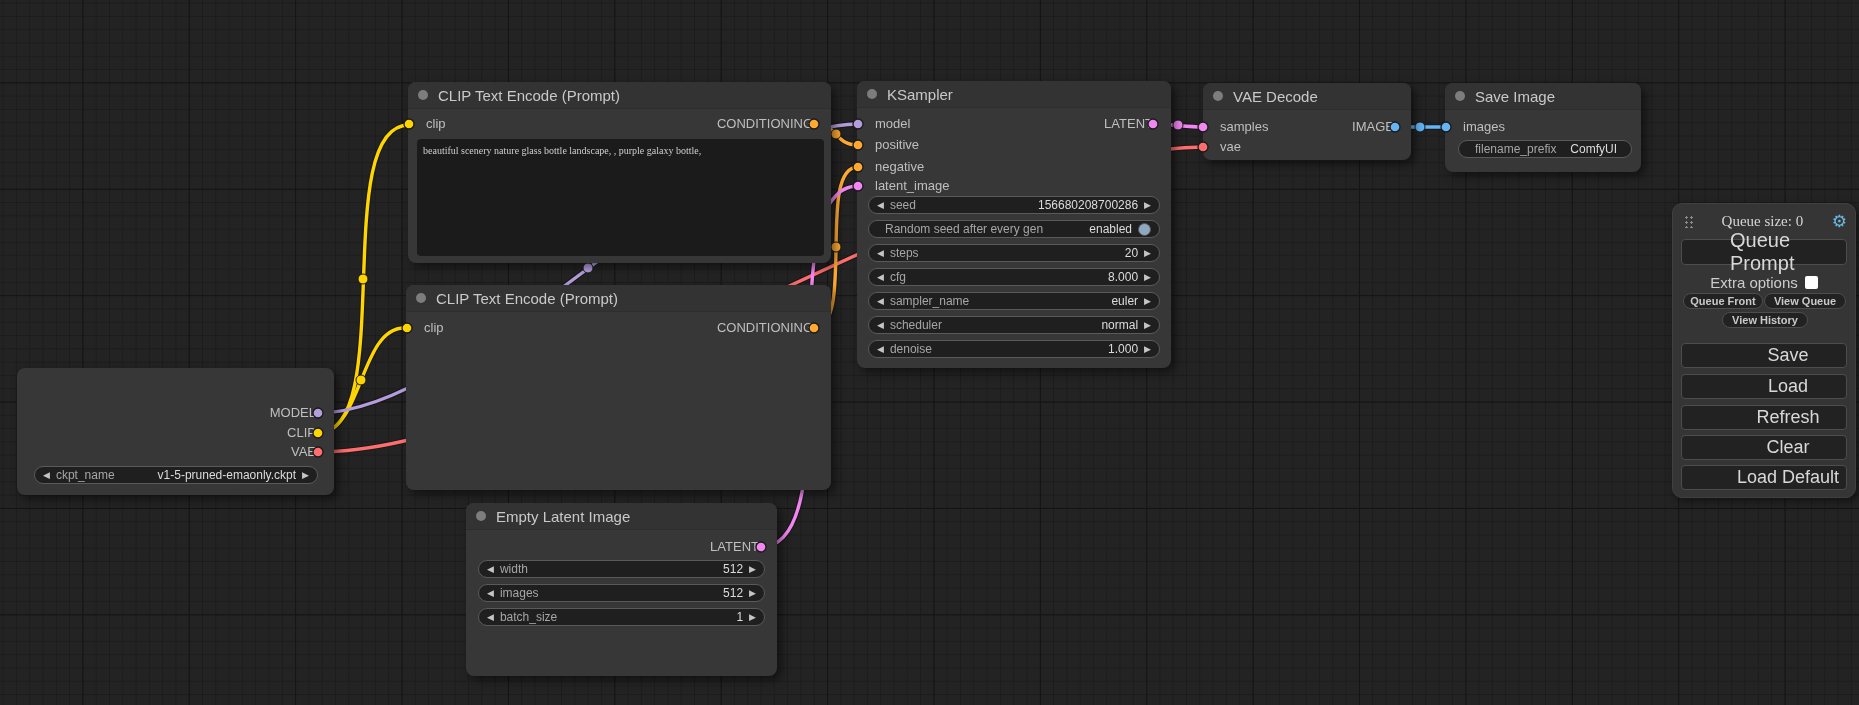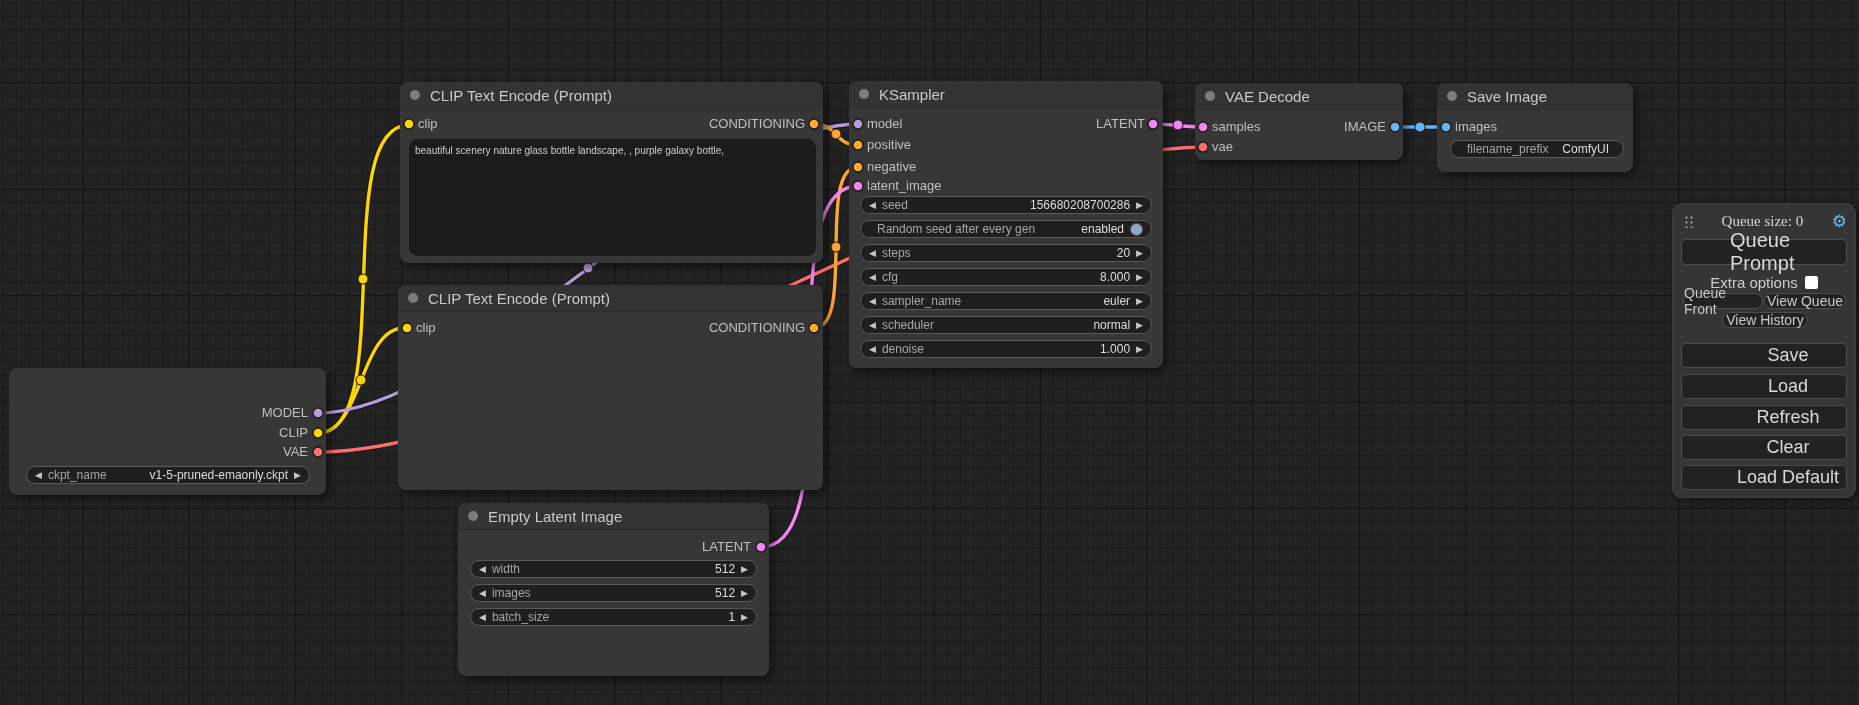--- a/index.html
+++ b/index.html
@@ -19,33 +19,34 @@
   svg.wires{z-index:1;}
   svg.ports{z-index:3;}
   .wire-under{fill:none;stroke:#181818;stroke-width:5.5;stroke-linecap:round;}
   .wire{fill:none;stroke-width:3.4;stroke-linecap:round;}
   .pdot{stroke:#191919;stroke-width:1.3;}
   .mdot{stroke:#191919;stroke-width:1;}
 
   .node{
     position:absolute;background:#373737;border-radius:8px;z-index:2;
     box-shadow:4px 4px 10px rgba(0,0,0,.5);
+    margin-left:8px;
   }
   .ntitle{
     position:absolute;left:0;right:0;top:0;height:26px;background:#333333;
     border-radius:8px 8px 0 0;display:flex;align-items:center;
     color:#c9c9c9;font-size:15px;border-bottom:1px solid #2e2e2e;
   }
   .ndot{width:10px;height:10px;border-radius:50%;background:#7d7d7d;margin:0 10px 0 10px;flex:none;}
   .prow{position:absolute;height:18px;line-height:18px;font-size:13px;color:#bfbfbf;}
   .prow.in{left:18px;}
   .prow.out{right:18px;text-align:right;}
   .ta{
-    position:absolute;background:#1b1b1b;border-radius:9px;
-    font-family:Liberation Sans, sans-serif;font-size:10px;line-height:1.5;
+    position:absolute;background:#1b1b1b;border-radius:4px;
+    font-family:Liberation Serif, serif;font-size:10px;line-height:1.5;
     color:#cfcfcf;padding:4px 6px;box-sizing:border-box;
     white-space:pre-wrap;word-break:break-word;overflow:hidden;
   }
   .widget{
     position:absolute;height:18px;background:#1f1f1f;border:1px solid #5a5a5a;
     border-radius:10px;display:flex;align-items:center;box-sizing:border-box;
     font-size:12px;padding:0 8px;
   }
   .warrow{color:#c5c5c5;font-size:9px;flex:none;line-height:16px;}
   .wlabel{color:#a6a6a6;margin:0 6px;flex:none;}
@@ -66,22 +67,22 @@
     position:absolute;left:8px;right:8px;height:25px;background:#222222;
     border:1px solid #4d4d4d;border-radius:4px;color:#d8d8d8;
     display:flex;align-items:center;justify-content:center;box-sizing:border-box;padding-left:48px;
   }
   .qbtn.big{font-size:18px;}
   .qbtn.prompt{font-size:20px;}
   .qextra{position:absolute;left:0;right:0;top:70px;height:16px;display:flex;align-items:center;justify-content:center;color:#cccccc;font-size:15px;}
   .qcheck{width:13px;height:13px;background:#ffffff;border-radius:2px;margin-left:7px;}
   .qsm{
     position:absolute;height:16px;background:#222222;border:1px solid #4d4d4d;
-    border-radius:9px;color:#c9c9c9;font-size:14px;display:flex;align-items:center;
-    justify-content:center;box-sizing:border-box;
+    border-radius:9px;color:#c9c9c9;font-size:11px;display:flex;align-items:center;
+    justify-content:center;box-sizing:border-box;font-weight:bold;
   }
 </style>
 </head>
 <body>
 
 <div class="canvas">
 
   <svg class="layer wires">
     <path class="wire-under" d="M 318 433 C 398 433, 329 125, 409 125"></path>
     <path class="wire-under" d="M 318 433 C 362 433, 360 328, 404 328"></path>

